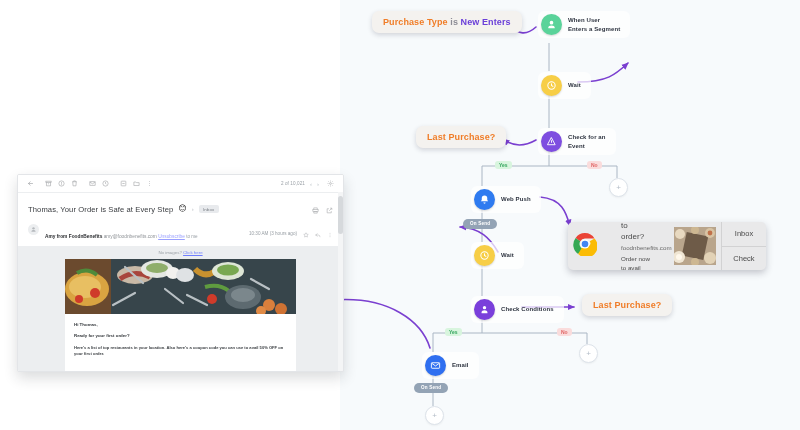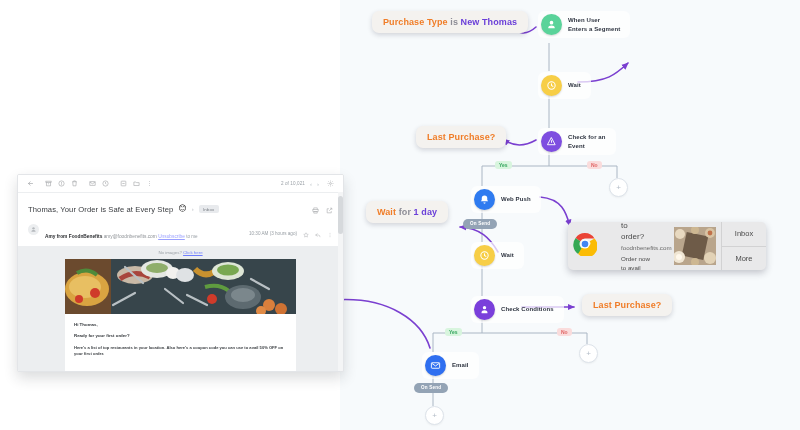--- a/index.html
+++ b/index.html
@@ -272,33 +272,28 @@
       <span class="node-label">Email</span>
     </div>
 
     <span class="pill pill-send" style="left:74px;top:383px;">On Send</span>
 
     <div class="endnode" style="left:85px;top:406px;">+</div>
 
     <div class="callout" style="left:32px;top:11px;">
       <span class="t-orange">Purchase Type</span>
       <span class="t-gray">is</span>
-      <span class="t-purple">New Thomas</span>
+      <span class="t-purple">New Enters</span>
     </div>
 
 
     <div class="callout" style="left:76px;top:126px;">
       <span class="t-orange">Last Purchase?</span>
     </div>
 
-    <div class="callout" style="left:26px;top:201px;">
-      <span class="t-orange">Wait</span>
-      <span class="t-gray">for</span>
-      <span class="t-purple">1 day</span>
-    </div>
 
     <div class="callout" style="left:242px;top:294px;">
       <span class="t-orange">Last Purchase?</span>
     </div>
 
   </div>
 </div>
 
 <div id="chrome-notification">
   <div id="notif-main">
@@ -327,21 +322,21 @@
         <circle cx="36" cy="31" r="6" fill="#e2d2b6"></circle>
         <circle cx="21" cy="3" r="4" fill="#cdb792"></circle>
         <circle cx="21" cy="35" r="4" fill="#cdb792"></circle>
         <circle cx="5" cy="30" r="3" fill="#fff8ec"></circle>
         <circle cx="36" cy="6" r="2.4" fill="#c0714a"></circle>
       </svg>
     </div>
   </div>
   <div id="notif-actions">
     <div class="notif-btn">Inbox</div>
-    <div class="notif-btn">More</div>
+    <div class="notif-btn">Check</div>
   </div>
 </div>
 
 <div id="gmail-window">
 
   <div id="gmail-toolbar">
     <span class="tb-icon">
       <svg width="7" height="7" viewBox="0 0 24 24" fill="none" stroke="#5f6368" stroke-width="2.4" stroke-linecap="round" stroke-linejoin="round">
           <path d="M19 12H5"></path>
           <path d="M11 18l-6-6 6-6"></path>

